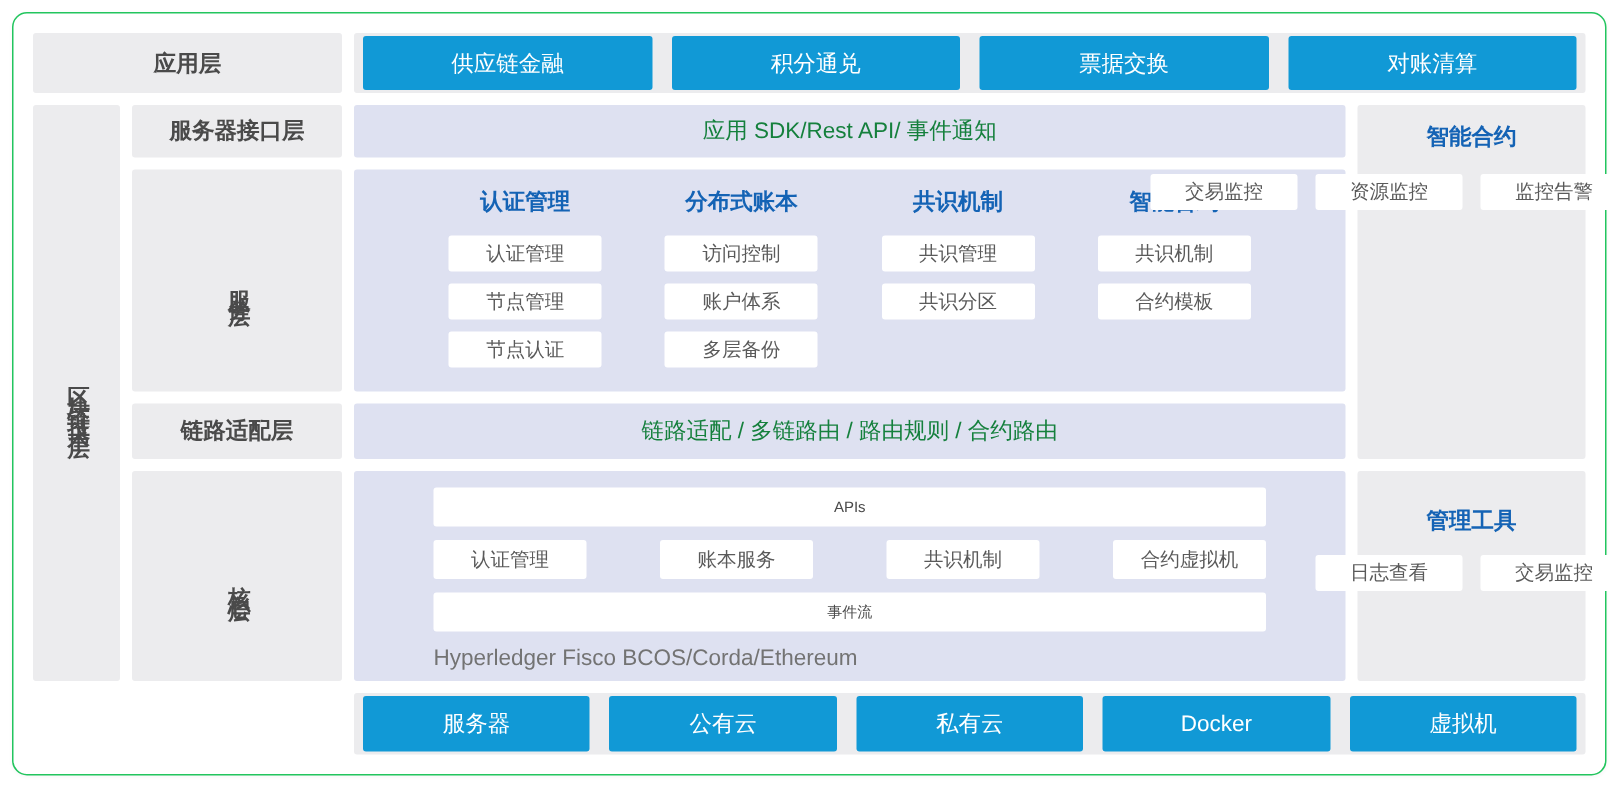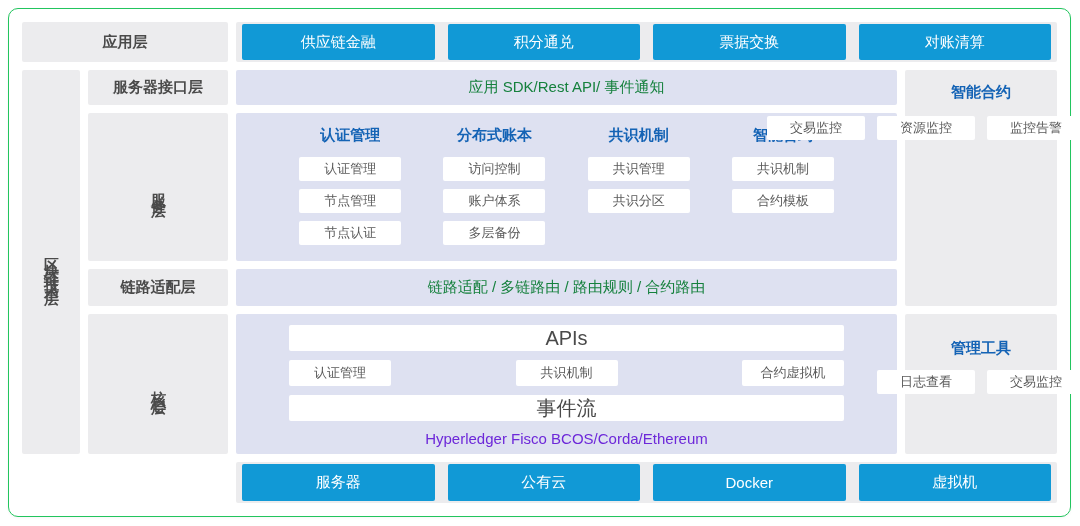--- a/index.html
+++ b/index.html
@@ -96,30 +96,30 @@
   }
   
   .core-body {
     display: flex; flex-direction: column; align-items: center;
     padding-top: 11px; box-sizing: border-box;
   }
   .core-inner { width: calc(100% - 106px); }
   .wide-bar {
     width: 100%; height: 26px; background: #ffffff; border-radius: 2px;
     display: flex; align-items: center; justify-content: center;
-    font-size: 20px; color: #4a4a4a;
+    font-size: 10px; color: #4a4a4a;
     box-sizing: border-box; margin-bottom: 9px;
   }
   .mod-row { display: flex; justify-content: space-between; width: 100%; margin-bottom: 9px; }
   .mod {
     width: 102px; height: 26px; background: #ffffff; border-radius: 2px;
     display: flex; align-items: center; justify-content: center;
     font-size: 13px; color: #5a5a5a;
   }
-  .platforms { font-size: 15px; color: #6d28d9; margin-top: 4px; text-align: center; }
+  .platforms { font-size: 15px; color: #737373; margin-top: 4px; text-align: left; }
   
   .panel {
     display: flex; flex-direction: column; align-items: center;
     box-sizing: border-box;
   }
   .panel-title {
     font-size: 15px; font-weight: bold; color: #1463b5;
     height: 18px; line-height: 18px;
   }
   .monitor { padding-top: 13px; }
@@ -182,20 +182,21 @@
     <div class="link-bar bar lav">链路适配 / 多链路由 / 路由规则 / 合约路由</div>
 
     <div class="core-label label-box gray">
       <span class="vtext" style="letter-spacing:5px; margin-bottom:-5px;">核心层</span>
     </div>
     <div class="core-body lav">
       <div class="core-inner">
         <div class="wide-bar">APIs</div>
         <div class="mod-row">
           <div class="mod">认证管理</div>
+          <div class="mod">账本服务</div>
           <div class="mod">共识机制</div>
           <div class="mod">合约虚拟机</div>
         </div>
         <div class="wide-bar">事件流</div>
         <div class="platforms">Hyperledger Fisco BCOS/Corda/Ethereum</div>
       </div>
     </div>
 
     <div class="monitor panel gray">
       <div class="panel-title">智能合约</div>
@@ -211,18 +212,19 @@
       <div class="panel-title">管理工具</div>
       <div class="panel-items">
         <div class="chip">日志查看</div>
         <div class="chip">交易监控</div>
       </div>
     </div>
 
     <div class="infra-strip strip gray">
       <div class="btn">服务器</div>
       <div class="btn">公有云</div>
+      <div class="btn">私有云</div>
       <div class="btn">Docker</div>
       <div class="btn">虚拟机</div>
     </div>
 
   </div>
 </div>
 
 </body></html>

